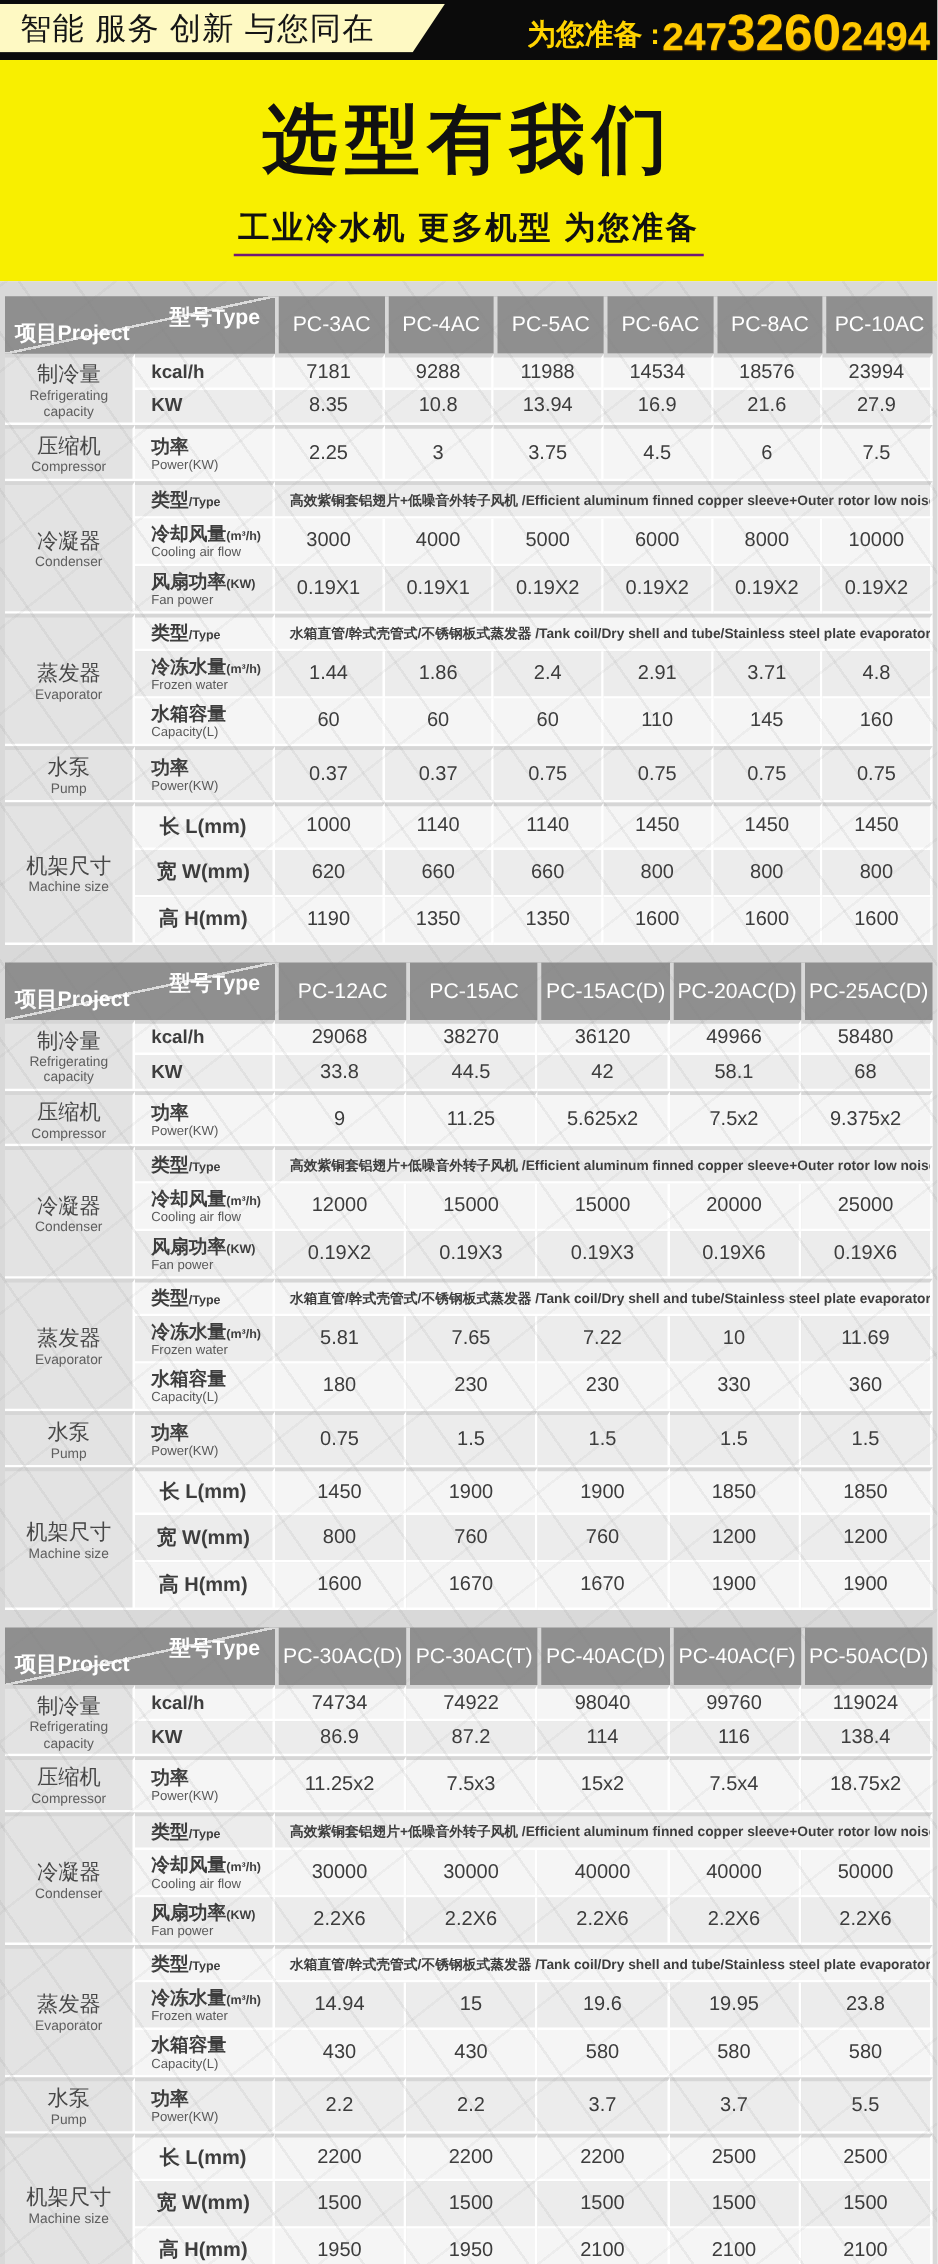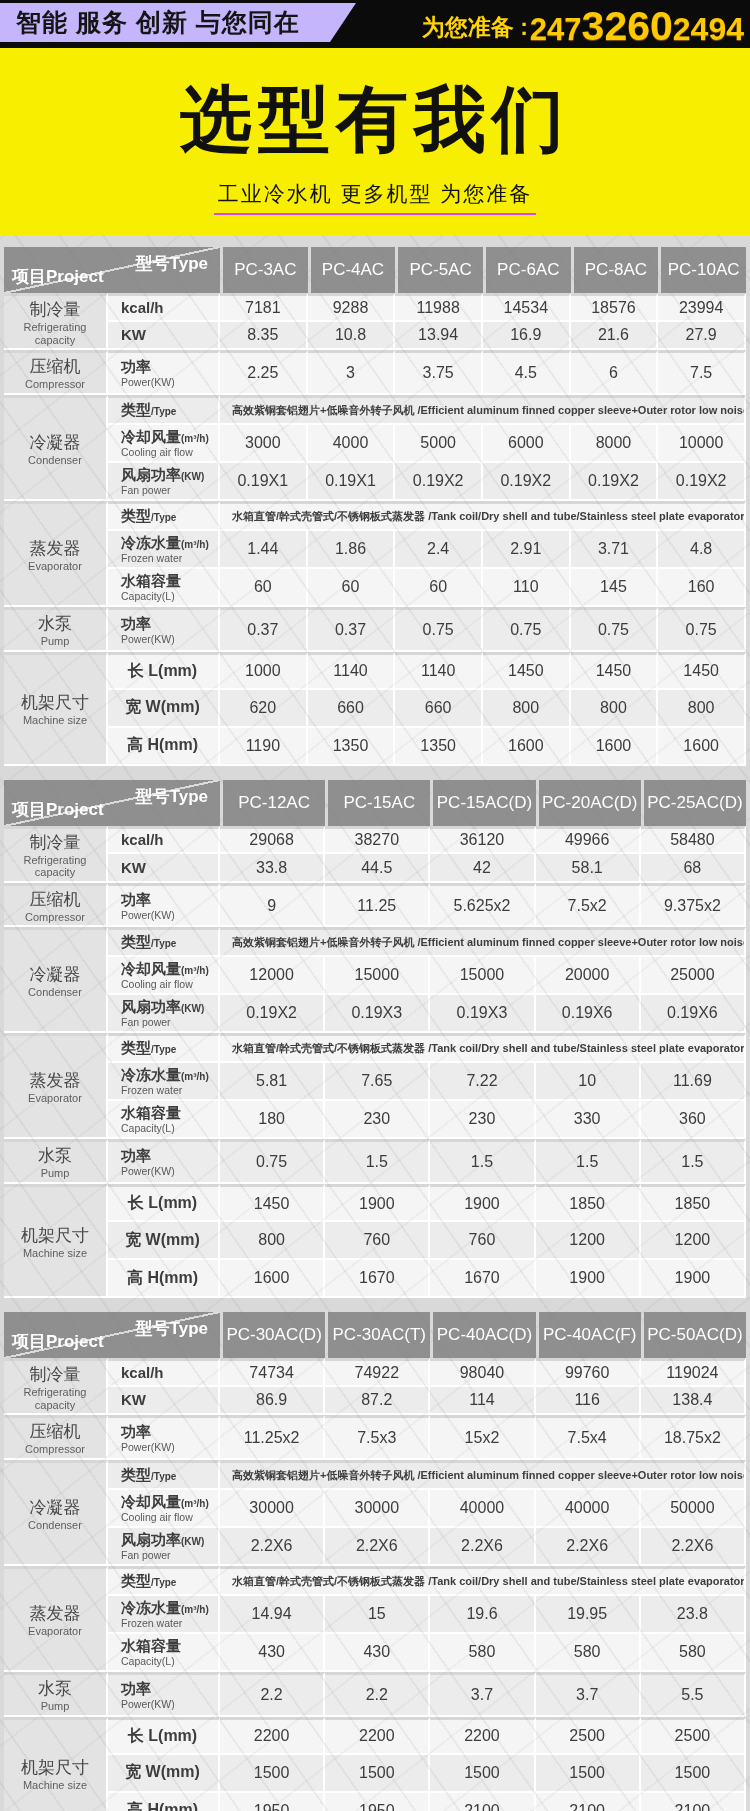--- a/index.html
+++ b/index.html
@@ -5,41 +5,41 @@
   html,body{margin:0;padding:0;}
   body{
     width:750px;
     font-family:"Liberation Sans","DejaVu Sans",sans-serif;
     background:#ffffff;
     -webkit-font-smoothing:antialiased;
   }
   
   .topbar{position:relative;height:48px;background:#0b0b0b;overflow:hidden;}
   .topbar-left{
-    position:absolute;left:0;top:3px;bottom:6px;width:356px;background:#c4b5fd;
+    position:absolute;left:0;top:3px;bottom:6px;width:356px;background:#fef9c3;
     clip-path:polygon(0 0,100% 0,calc(100% - 26px) 100%,0 100%);
     display:flex;align-items:center;padding-left:16px;box-sizing:border-box;
-    font-size:25px;font-weight:700;color:#151515;letter-spacing:1px;white-space:nowrap;
+    font-size:25px;font-weight:400;color:#151515;letter-spacing:1px;white-space:nowrap;
   }
   .topbar-right{
     position:absolute;left:356px;right:0;top:0;bottom:0;
     display:flex;align-items:baseline;justify-content:flex-end;
     padding:6px 6px 0 0;white-space:nowrap;
   }
   .phone-label{color:#ffd400;font-size:23px;font-weight:900;align-self:center;margin-right:2px;}
   .pn{font-weight:900;color:#ffc900;text-shadow:0 1px 1px #7a5200;line-height:1;}
   .pn1{font-size:31px;}
   .pn2{font-size:41px;}
   .pn3{font-size:32px;}
   
   .banner{background:#f8ef00;text-align:center;padding:16px 0 20px;}
-  .banner-title{margin:8px 0 12px;font-size:72px;font-weight:900;color:#111;letter-spacing:6px;}
+  .banner-title{margin:8px 0 12px;font-size:60px;font-weight:900;color:#111;letter-spacing:6px;}
   .banner-sub{
-    display:inline-block;font-size:21px;font-weight:400;color:#111;
-    border-bottom:2px solid #d946ef;padding:0 4px 5px;letter-spacing:2px;
+    display:inline-block;font-size:25px;font-weight:700;color:#111;
+    border-bottom:2px solid #701a75;padding:0 4px 5px;letter-spacing:2px;
   }
   
   .tables-area{position:relative;background:#d9d9d9;padding:12px 4px 2px;}
   .table-wrap{margin-bottom:14px;position:relative;}
   table{border-collapse:separate;border-spacing:0;width:742px;table-layout:fixed;}
   th,td{box-sizing:border-box;vertical-align:middle;}
   th.model{
     background:#8f8f8f;color:#ffffff;font-size:17px;font-weight:400;
     border-left:3px solid #d9d9d9;text-align:center;
   }

